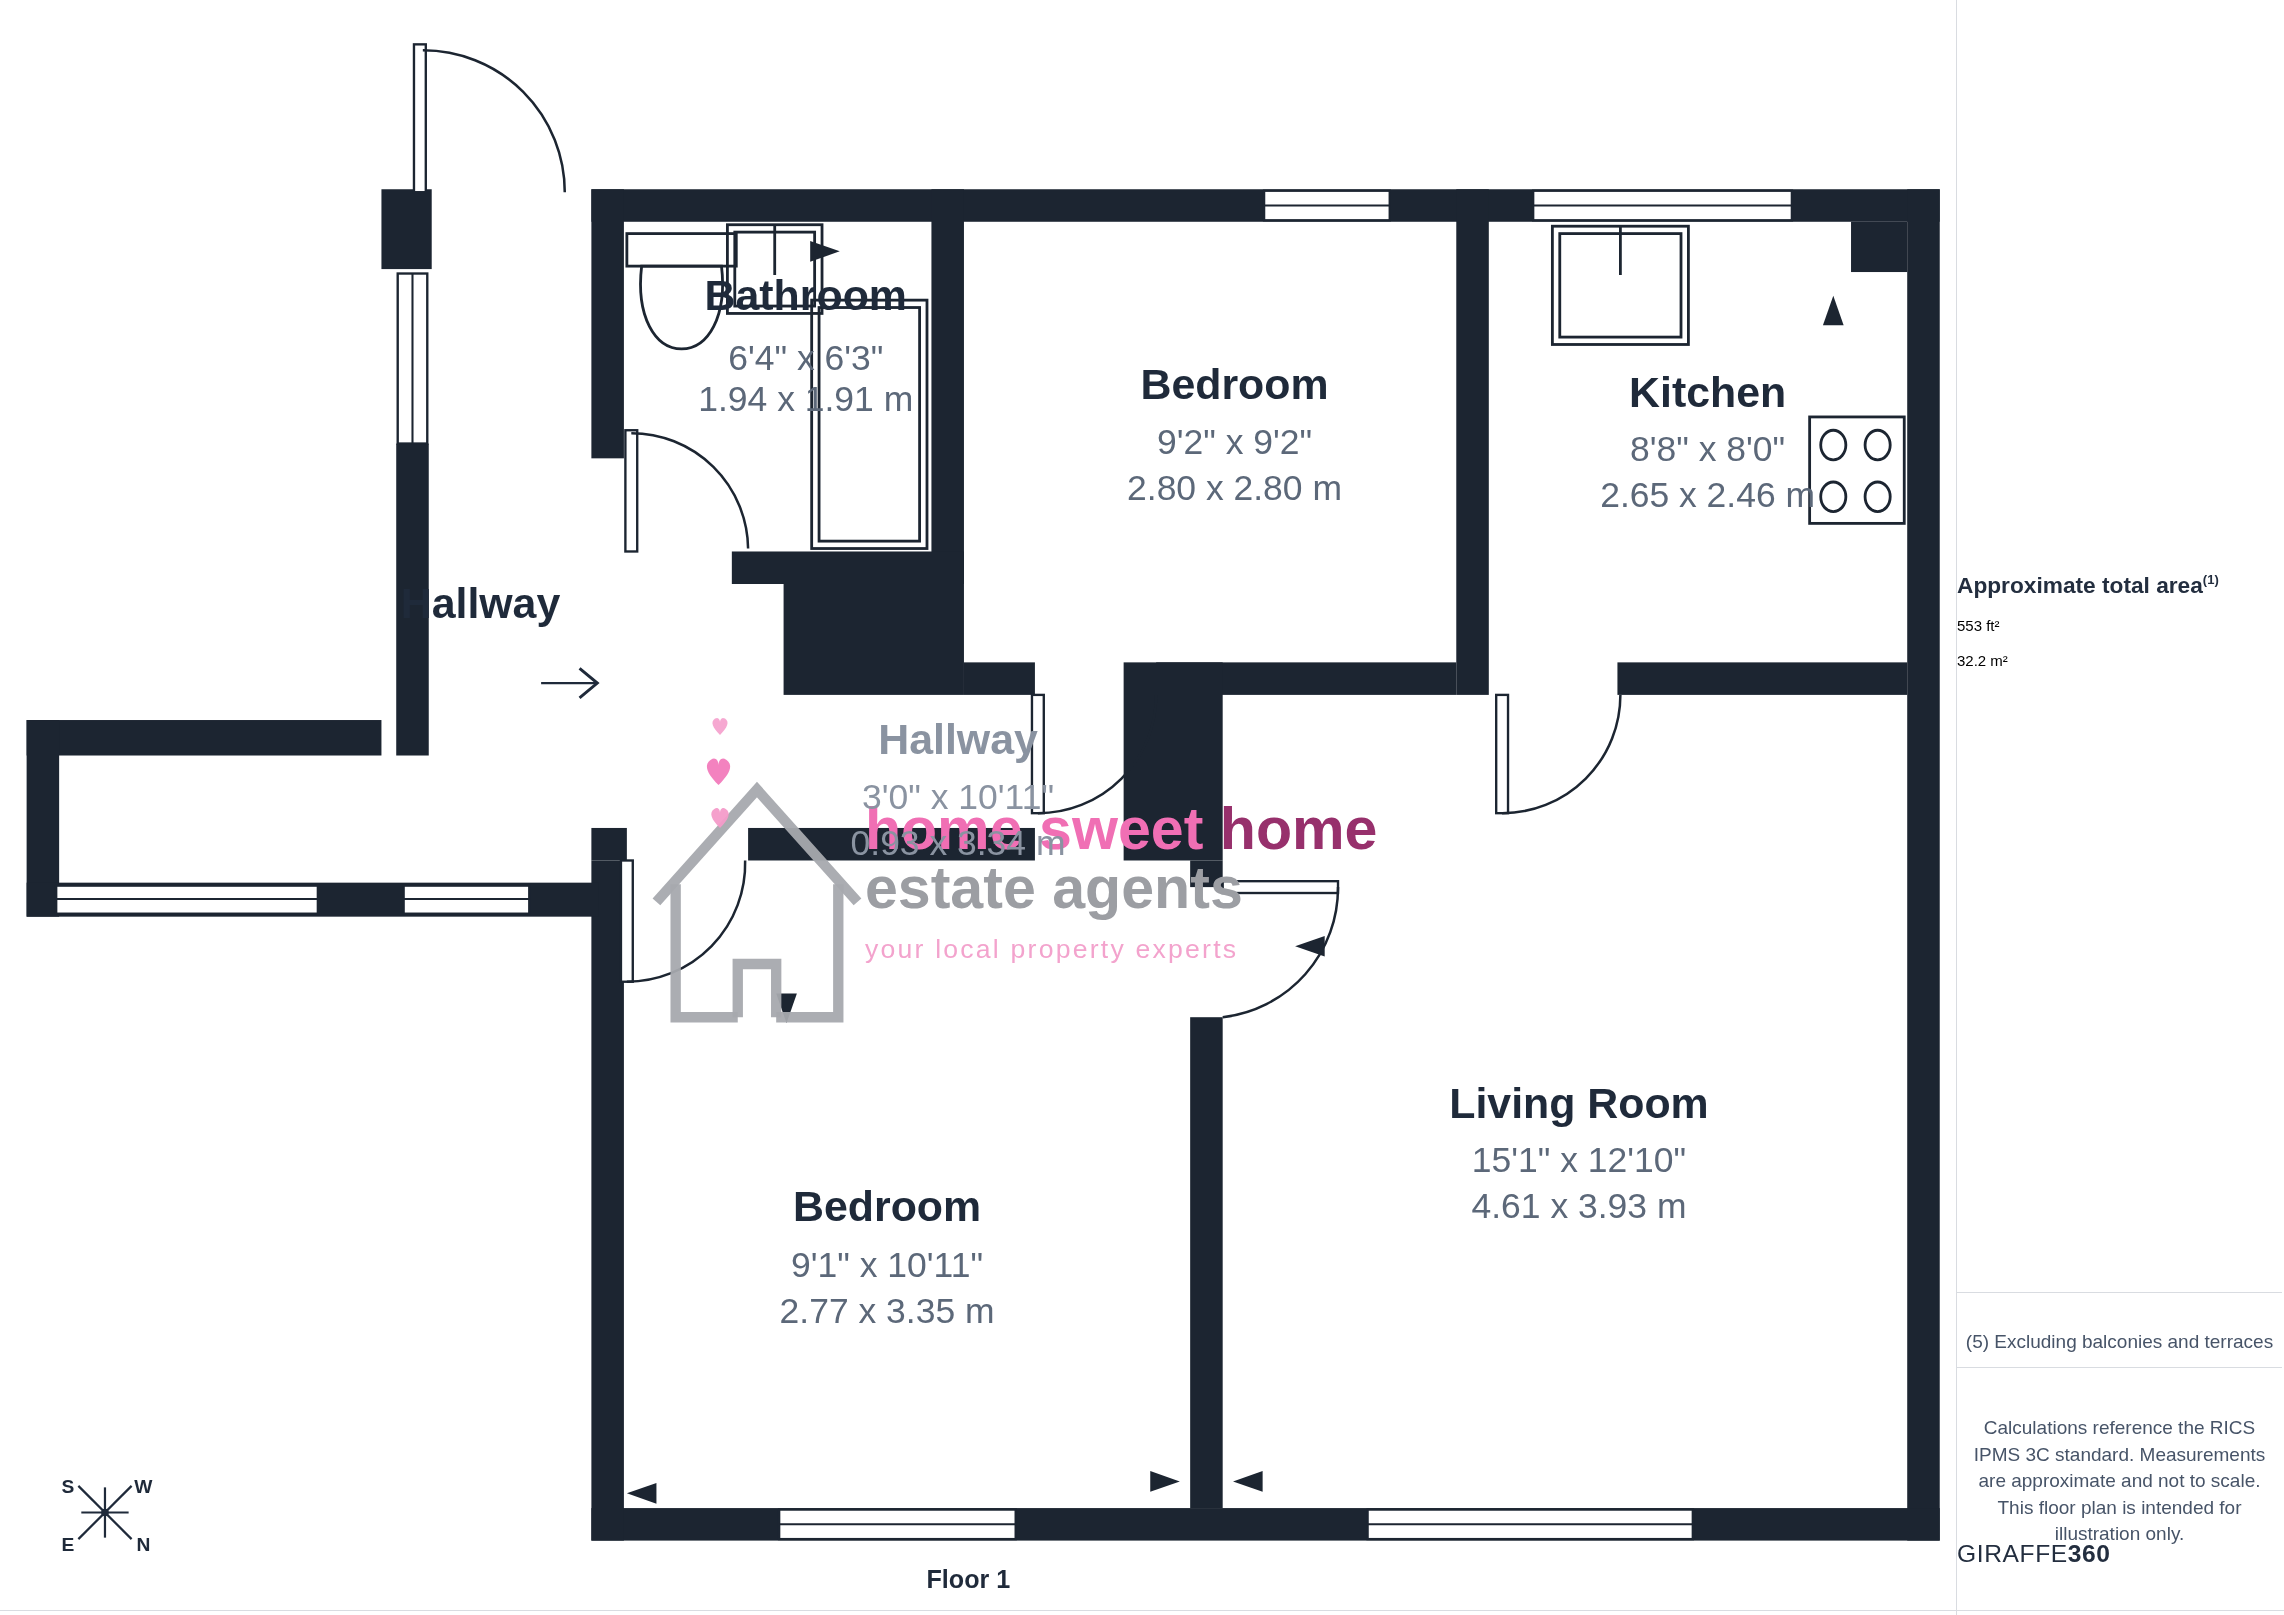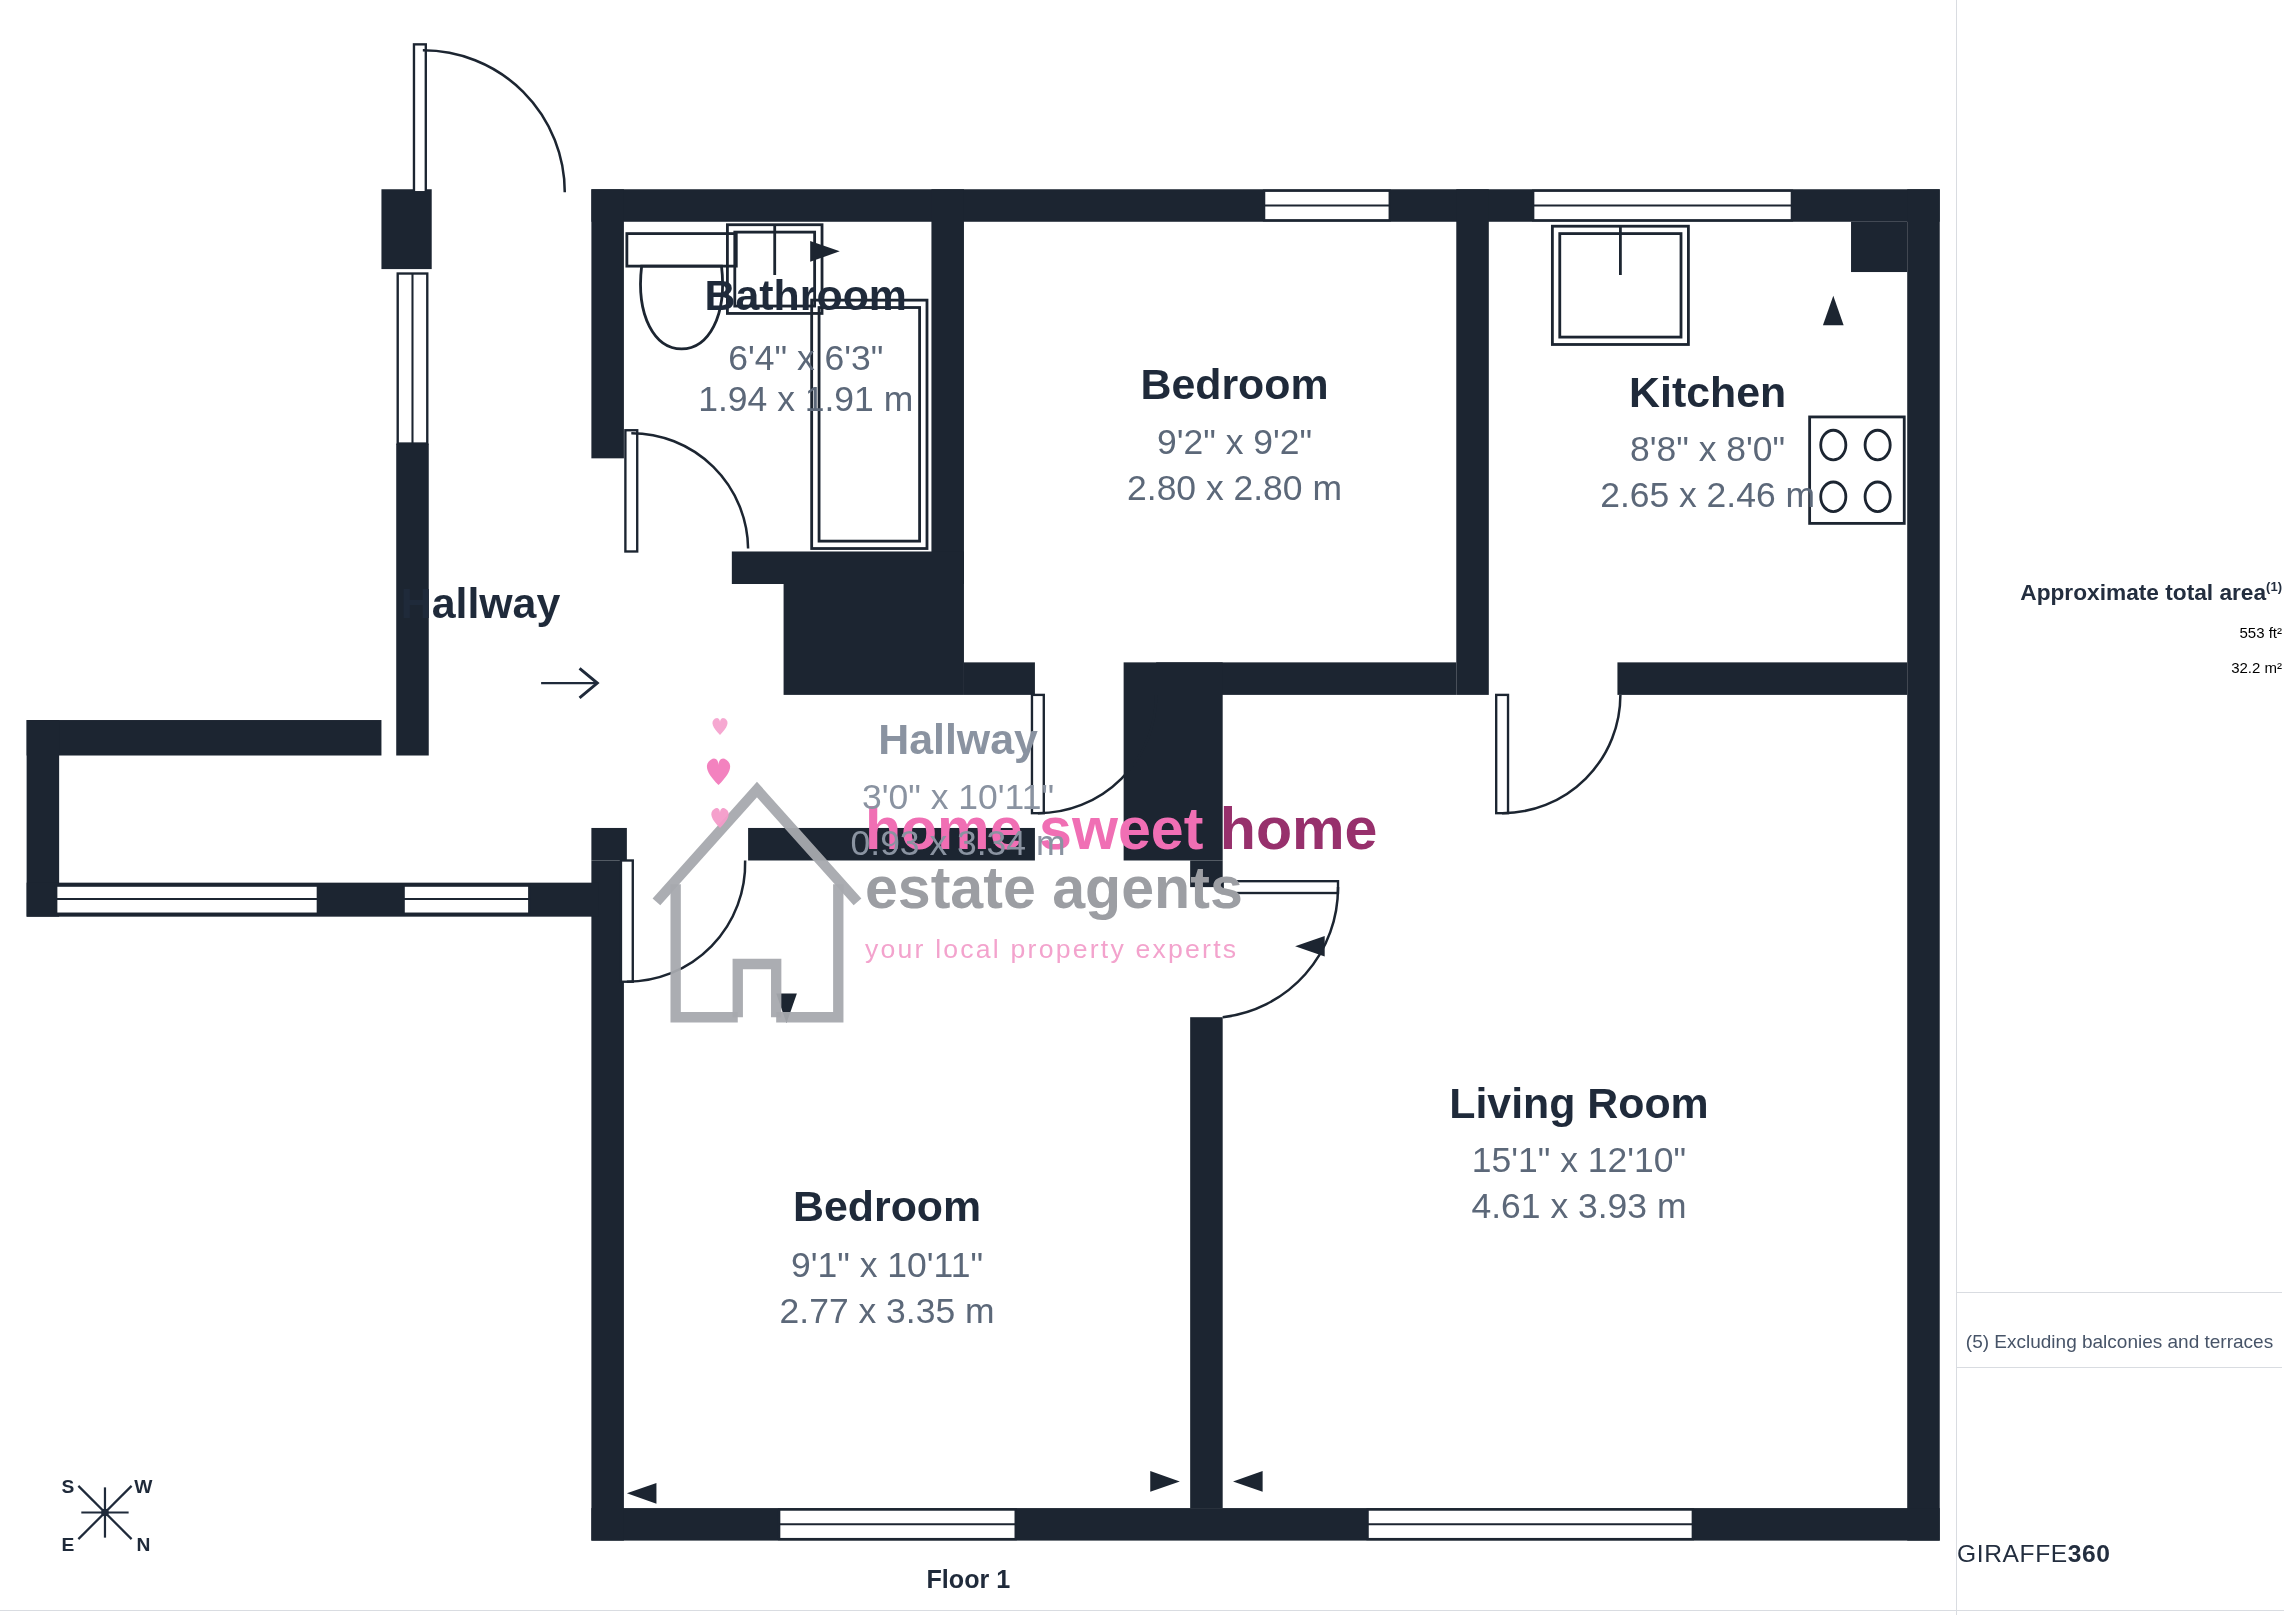--- a/index.html
+++ b/index.html
@@ -21,21 +21,21 @@
   .floor-label{font:700 17px "Liberation Sans","DejaVu Sans",sans-serif;fill:#1F2A3A;text-anchor:middle;}
   .compass-letter{font:700 13px "Liberation Sans","DejaVu Sans",sans-serif;fill:#1F2A3A;text-anchor:middle;}
   .compass-line{stroke:#1F2A3A;stroke-width:1.5;fill:none;}
   .wm-house{fill:none;stroke:#A6A9AE;stroke-width:7;opacity:.95;}
   .wm-heart{opacity:.95;}
   .wm-big{font:700 40px "Liberation Sans","DejaVu Sans",sans-serif;}
   .wm-tag{font:400 18px "Liberation Sans","DejaVu Sans",sans-serif;fill:#F3A3CD;letter-spacing:1.5px;}
   
   .sidebar{position:absolute;left:1956px;top:0;width:326px;height:1616px;
            border-left:1.9px solid #D9DCE1;box-sizing:border-box;}
-  .area-block{position:absolute;top:572px;left:0;width:100%;text-align:right;margin-top:7px;}
+  .area-block{position:absolute;top:572px;left:0;width:100%;text-align:left;}
   .area-title{font-size:22.7px;font-weight:700;color:#232E3F;margin:0;}
   .area-title sup{font-size:13px;font-weight:700;}
   .area-val{font-size:15px;color:#000000;margin-top:18px;}
   .rule{position:absolute;left:0;width:100%;border-top:1.3px solid #D9DCE1;}
   .note-text{position:absolute;top:1312px;left:0;width:100%;text-align:center;
              font-size:19px;color:#475468;}
   .disclaimer{position:absolute;top:1396px;left:50%;transform:translateX(-50%);width:295px;
               text-align:center;font-size:19px;line-height:26.5px;color:#475468;}
   .brand-row{position:absolute;top:1540px;left:0;width:100%;text-align:left;
              font-size:24.6px;color:#232E3F;letter-spacing:0.6px;}
@@ -245,18 +245,19 @@
 
   <div class="sidebar">
     <div class="area-block">
       <h2 class="area-title"><span>Approximate total area</span><sup>(1)</sup></h2>
       <div class="area-val">553 ft²</div>
       <div class="area-val">32.2 m²</div>
     </div>
     <div class="rule" style="top:1292px;"></div>
     <p class="note-text">(5) Excluding balconies and terraces</p>
     <div class="rule" style="top:1367px;"></div>
+    <p class="disclaimer">Calculations reference the RICS IPMS 3C standard. Measurements are approximate and not to scale. This floor plan is intended for illustration only.</p>
     <div class="brand-row"><span>GIRAFFE</span><span class="b360">360</span></div>
   </div>
 
   <div class="bottom-rule"></div>
 </div>
 
 
 </body></html>

